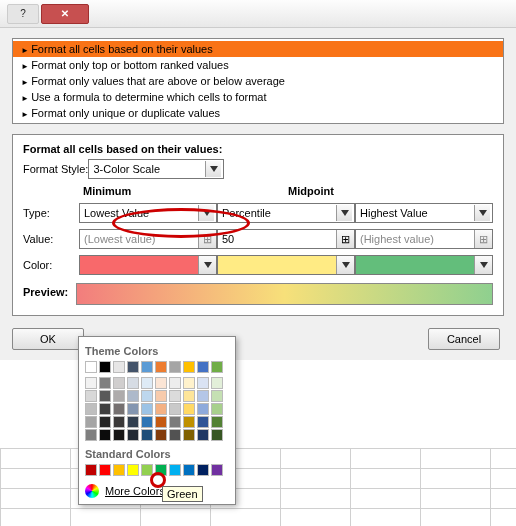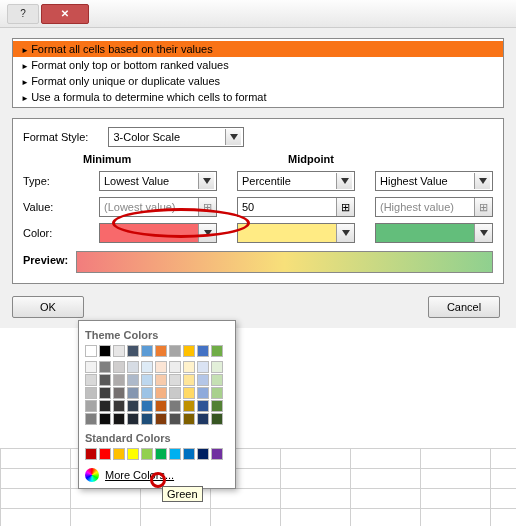--- a/index.html
+++ b/index.html
@@ -17,21 +17,21 @@
   .rulelist { border: 1px solid #8a8a8a; background: #fff; padding: 2px 0; margin-bottom: 10px; }
   .rulelist .item { padding: 2px 8px; font-size: 11px; }
   .rulelist .item.sel { background: #f97316; }
   .rulelist .item::before { content: "► "; font-size: 8px; }
 
   .desc-label { margin-bottom: 8px; color: #000; text-decoration: underline; }
 
   .editbox { border: 1px solid #8a8a8a; background: #fff; padding: 8px 10px 10px 10px; }
 
   .bold { font-weight: bold; margin-bottom: 4px; }
-  .row { display: flex; align-items: center; gap: 20px; margin-bottom: 6px; }
+  .row { display: flex; align-items: center; gap: 0; margin-bottom: 6px; }
   .lbl { width: 56px; }
 
   .combo { height: 20px; border: 1px solid #777; background: #fff; display: flex; align-items: center; padding: 0 2px 0 4px; font-size: 11px; }
   .combo .txt { flex: 1; }
   .combo .arrow { width: 16px; height: 16px; border-left: 1px solid #999; display: flex; align-items: center; justify-content: center; background: linear-gradient(#fafafa,#e0e0e0); }
   .arrow svg { width: 8px; height: 6px; }
 
   .input { height: 20px; border: 1px solid #777; background: #fff; display: flex; align-items: center; padding-left: 4px; color: #888; }
   .input .picker { margin-left: auto; width: 18px; height: 18px; border-left: 1px solid #999; display:flex; align-items:center; justify-content:center; background: linear-gradient(#fafafa,#e0e0e0); }
 
@@ -66,26 +66,28 @@
 
 <div class="titlebar">
   <div class="winbtn">?</div>
   <div class="winbtn close">✕</div>
 </div>
 
 <div class="body">
   <div class="rulelist">
     <div class="item sel">Format all cells based on their values</div>
     <div class="item">Format only top or bottom ranked values</div>
+    <div class="item">Format only values that are above or below average</div>
+    <div class="item">Use a formula to determine which cells to format</div>
     <div class="item">Format only unique or duplicate values</div>
-    <div class="item">Use a formula to determine which cells to format</div>
   </div>
 
 
   <div class="editbox">
+    <div class="bold">Format all cells based on their values:</div>
     <div class="row">
       <span>Format Style:</span>
       <div class="combo" style="width:136px">
         <span class="txt">3-Color Scale</span>
         <span class="arrow">
             <svg viewBox="0 0 8 6">
               <path d="M0 0 L8 0 L4 6 Z" fill="#333"></path>
             </svg>
           </span>
       </div>
@@ -175,21 +177,21 @@
   </div>
 
   <div class="buttons">
     <button class="btn">OK</button>
     <button class="btn">Cancel</button>
   </div>
 </div>
 
 <div class="grid-bg"></div>
 
-<div class="colorpop" style="left:78px; top:320px;">
+<div class="colorpop" style="left:78px; top:336px;">
   <div class="hdr">Theme Colors</div>
   <div class="swatchgrid">
     <div class="sw" style="background:#ffffff"></div>
     <div class="sw" style="background:#000000"></div>
     <div class="sw" style="background:#e7e6e6"></div>
     <div class="sw" style="background:#44546a"></div>
     <div class="sw" style="background:#5b9bd5"></div>
     <div class="sw" style="background:#ed7d31"></div>
     <div class="sw" style="background:#a5a5a5"></div>
     <div class="sw" style="background:#ffc000"></div>

